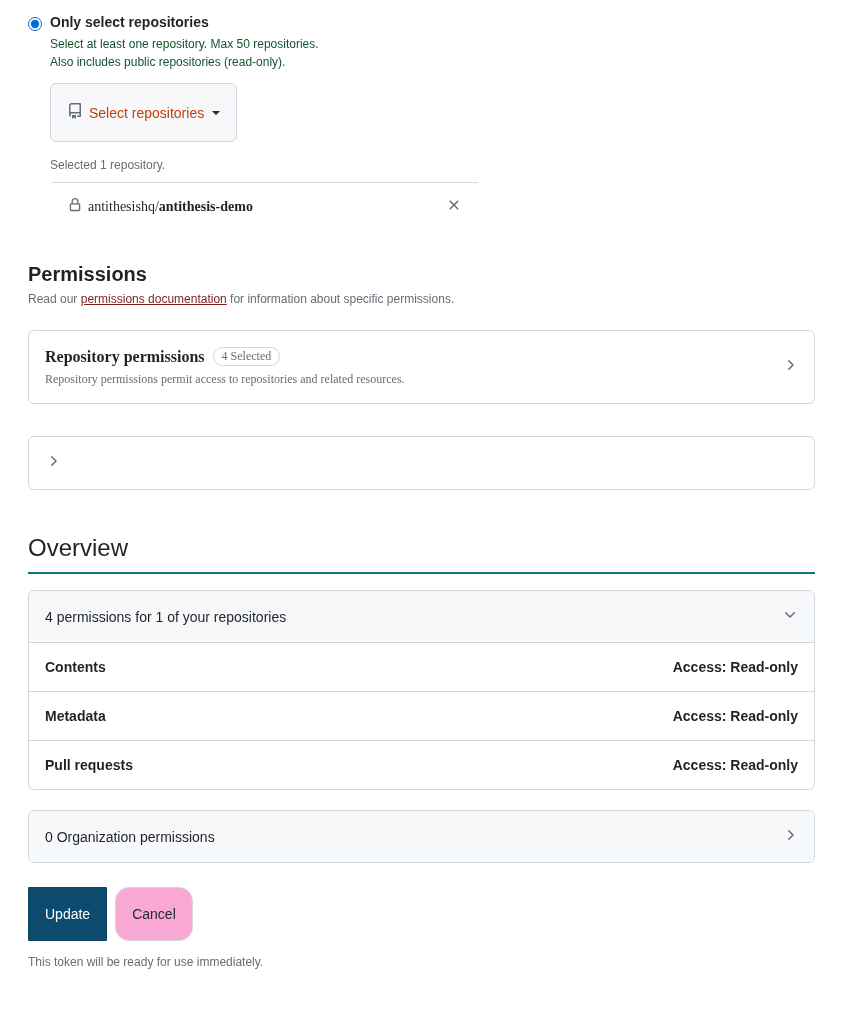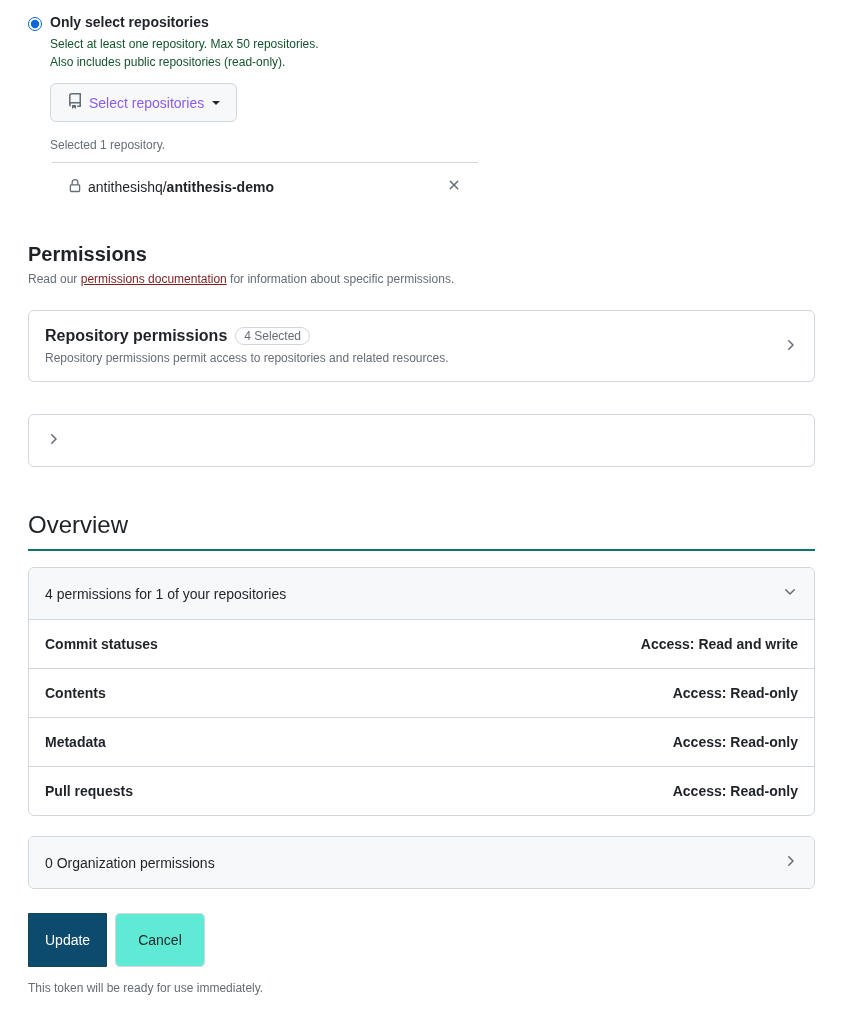--- a/index.html
+++ b/index.html
@@ -37,26 +37,26 @@
       margin-top: 4px;
       line-height: 1.5;
     }
     .select-repo-btn {
       display: inline-flex;
       align-items: center;
       gap: 6px;
       background: #f6f8fa;
       border: 1px solid #d0d7de;
       border-radius: 6px;
-      padding: 9px 16px;
+      padding: 19px 16px;
       font-size: 14px;
       cursor: pointer;
       margin-left: 22px;
       margin-top: 12px;
-      color: #8b5cf6;
+      color: #c2410c;
     }
     .select-repo-btn svg {
       fill: #656d76;
     }
     .caret-down {
       width: 0;
       height: 0;
       border-left: 4px solid transparent;
       border-right: 4px solid transparent;
       border-top: 4px solid #24292f;
@@ -70,20 +70,21 @@
     }
     .repo-item {
       display: flex;
       align-items: center;
       justify-content: space-between;
       margin-left: 24px;
       margin-top: 10px;
       padding: 14px 12px 14px 16px;
       border-top: 1px solid #d0d7de;
       width: 426px;
+      font-family: Liberation Serif, serif;
     }
     .repo-item-left {
       display: flex;
       align-items: center;
       gap: 6px;
     }
     .repo-owner {
       color: #1f2328;
     }
     .repo-name {
@@ -112,20 +113,21 @@
     }
     .perm-card {
       border: 1px solid #d0d7de;
       border-radius: 6px;
       padding: 16px;
       margin-top: 24px;
       display: flex;
       justify-content: space-between;
       align-items: center;
       cursor: pointer;
+      font-family: Liberation Serif, serif;
     }
     .perm-card + .perm-card {
       margin-top: 32px;
     }
     .perm-card-title-row {
       display: flex;
       align-items: center;
       gap: 8px;
     }
     .perm-card-title {
@@ -190,25 +192,25 @@
       background: #0c4a6e;
       color: #ffffff;
       border: 1px solid rgba(31,35,40,0.15);
       border-radius: 1px;
       padding: 18px 16px;
       font-size: 14px;
       font-weight: 500;
       cursor: pointer;
     }
     .btn-secondary {
-      background: #5eead4;
+      background: #f9a8d4;
       color: #24292f;
       border: 1px solid #d0d7de;
-      border-radius: 5px;
-      padding: 5px 22px;
+      border-radius: 14px;
+      padding: 5px 16px;
       font-size: 14px;
       cursor: pointer;
     }
     .footer-note {
       color: #656d76;
       font-size: 12px;
       margin-top: 14px;
     }
     .lock-icon svg {
       fill: #656d76;
@@ -294,24 +296,20 @@
 <div class="overview-table">
   <div class="overview-header">
     <span>4 permissions for 1 of your repositories</span>
     <span class="chevron">
       <svg width="16" height="16" viewBox="0 0 16 16" fill="currentColor">
           <path d="M12.78 5.22a.75.75 0 0 1 0 1.06l-4.25 4.25a.75.75 0 0 1-1.06 0L3.22 6.28a.751.751 0 0 1 .018-1.042.751.751 0 0 1 1.042-.018L8 8.94l3.72-3.72a.75.75 0 0 1 1.06 0Z"></path>
         </svg>
     </span>
   </div>
   <div class="overview-row">
-    <span>Commit statuses</span>
-    <span>Access: Read and write</span>
-  </div>
-  <div class="overview-row">
     <span>Contents</span>
     <span>Access: Read-only</span>
   </div>
   <div class="overview-row">
     <span>Metadata</span>
     <span>Access: Read-only</span>
   </div>
   <div class="overview-row">
     <span>Pull requests</span>
     <span>Access: Read-only</span>

